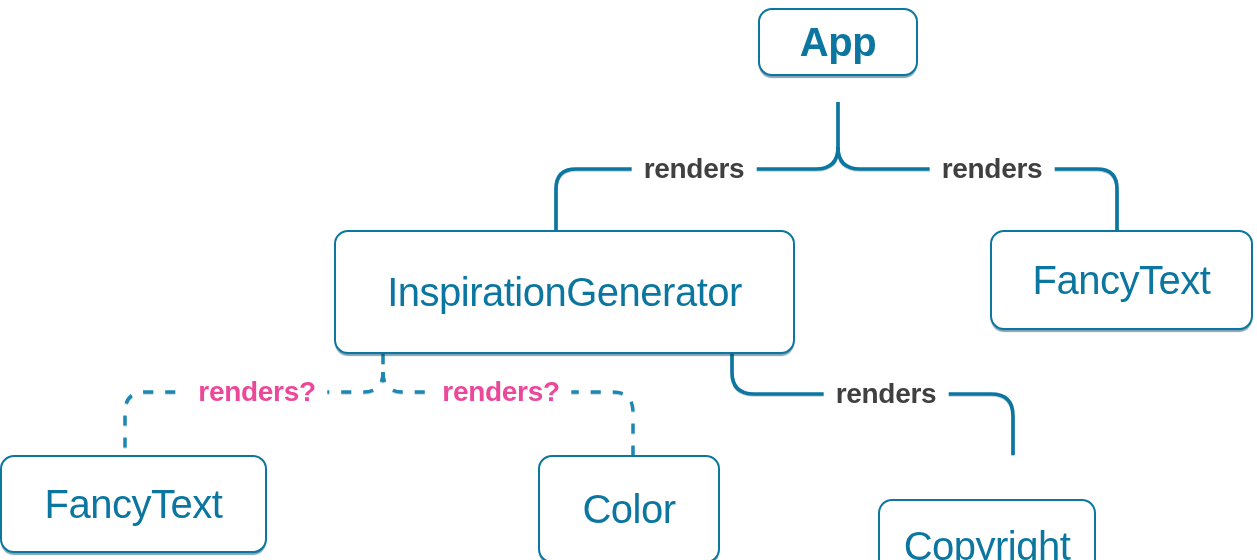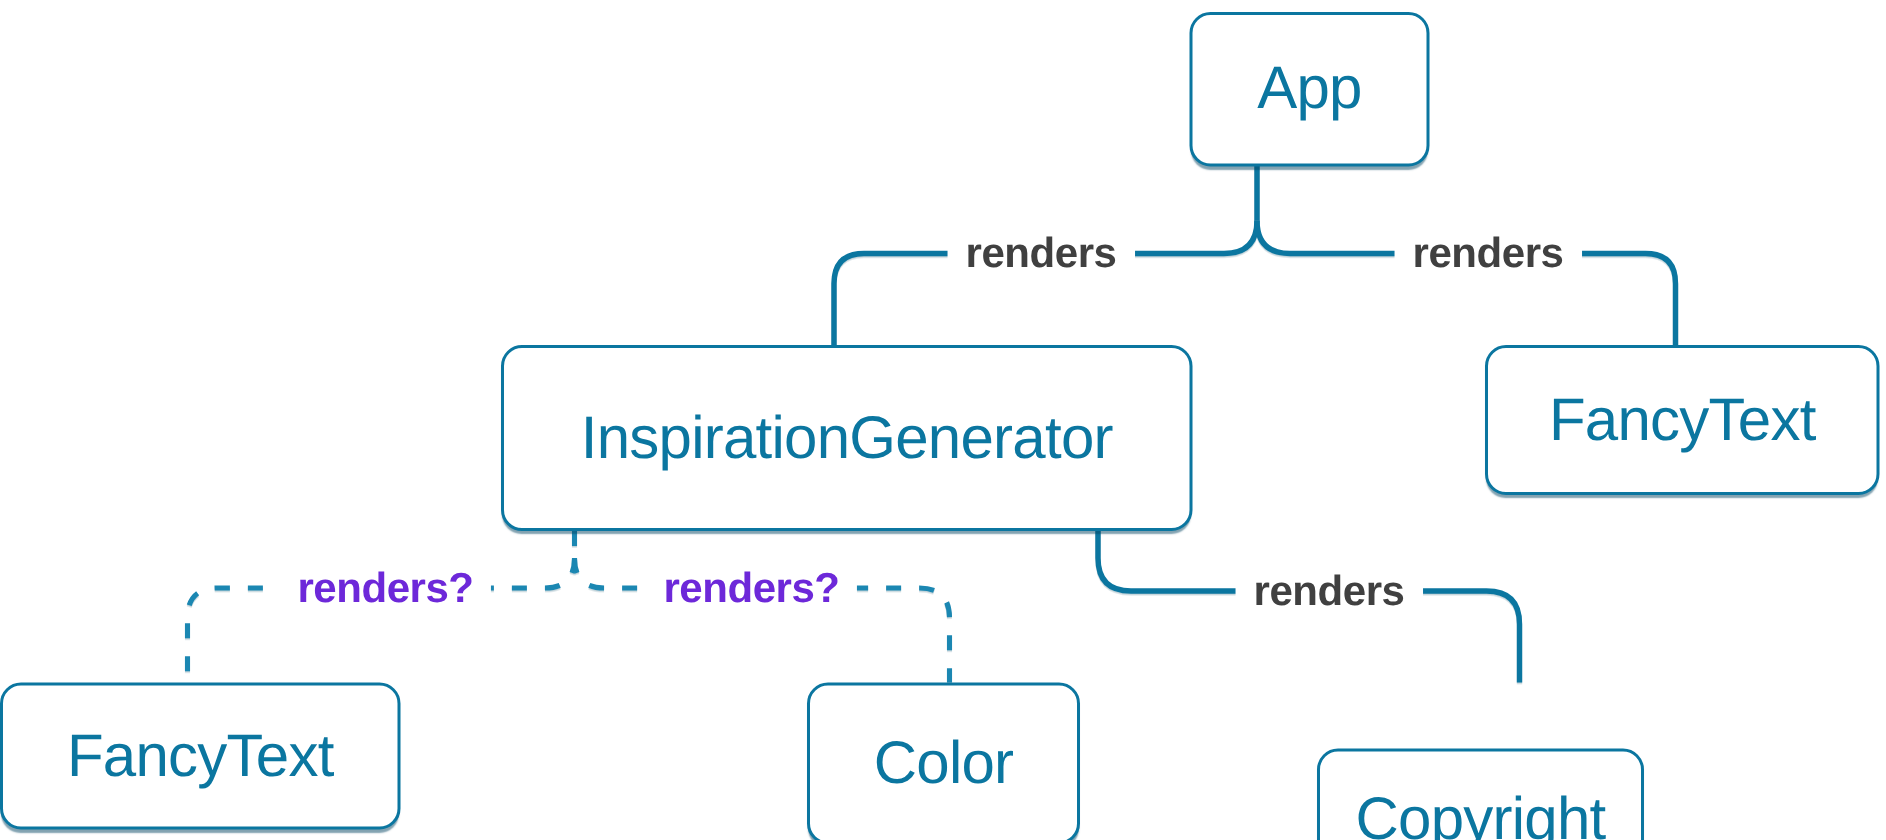--- a/index.html
+++ b/index.html
@@ -28,21 +28,21 @@
     transform: translate(-50%, -50%);
     background: #ffffff;
     padding: 2px 12px;
     font-size: 28px;
     font-weight: 700;
     letter-spacing: -0.3px;
     line-height: 1;
     white-space: nowrap;
   }
   .edge-label.solid   { color: #404040; }
-  .edge-label.dashed  { color: #6d28d9; text-align: right; }
+  .edge-label.dashed  { color: #ec4899; text-align: right; }
   .node {
     position: absolute;
     z-index: 3;
     box-sizing: border-box;
     display: flex;
     align-items: center;
     justify-content: center;
     background: #ffffff;
     border: 2.6px solid #0b76a0;
     border-radius: 14px;
@@ -79,21 +79,21 @@
       <path d="M 383 372 Q 383 392 403 392 L 613 392 Q 633 392 633 412 L 633 455"></path>
     </g>
   </svg>
 
   <span class="edge-label solid" style="left:694px; top:169px;">renders</span>
   <span class="edge-label solid" style="left:992px; top:169px;">renders</span>
   <span class="edge-label dashed" style="left:257px; top:392px;">renders?</span>
   <span class="edge-label dashed" style="left:501px; top:392px;">renders?</span>
   <span class="edge-label solid" style="left:886px; top:394px;">renders</span>
 
-  <div class="node" style="left:793px; top:8px; width:160px; height:103px;">App</div>
+  <div class="node" style="left:758px; top:8px; width:160px; height:68px;font-weight:bold;">App</div>
 
   <div class="node" style="left:334px; top:230px; width:461px; height:124px;">InspirationGenerator</div>
 
   <div class="node" style="left:990px; top:230px; width:263px; height:100px;">FancyText</div>
 
   <div class="node" style="left:0px; top:455px; width:267px; height:98px;">FancyText</div>
 
   <div class="node" style="left:538px; top:455px; width:182px; height:108px;">Color</div>
 
   <div class="node" style="left:878px; top:455px; width:218px; height:95px;margin-top:44px;">Copyright</div>

